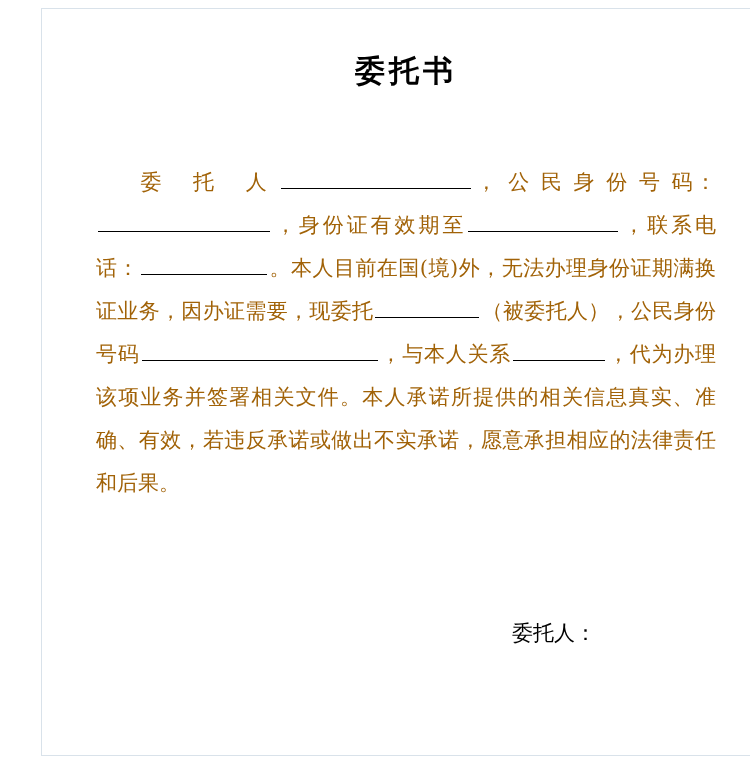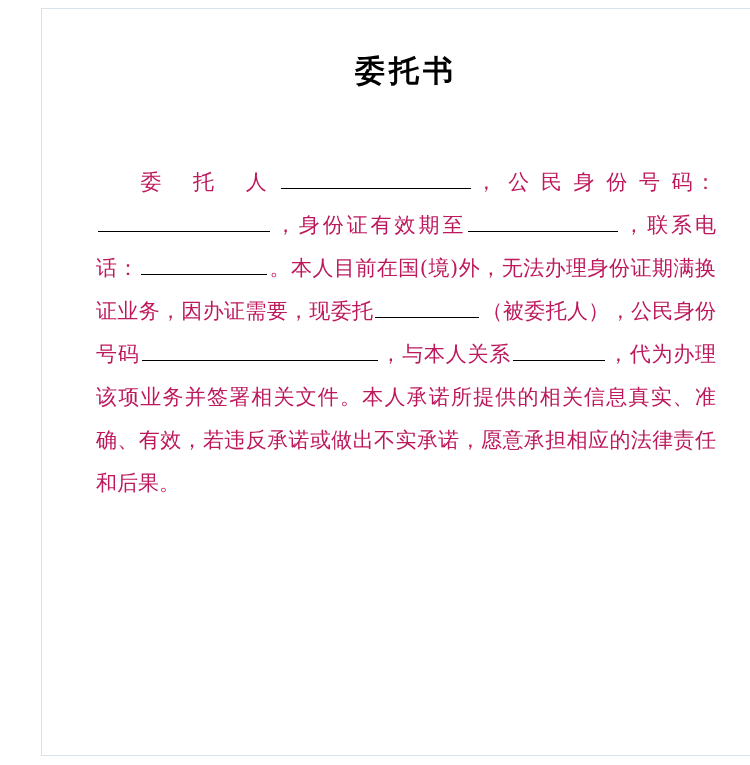--- a/index.html
+++ b/index.html
@@ -40,21 +40,21 @@
     font-family: "DejaVu Serif", "Liberation Serif", serif;
   }
   .body-wrap {
     margin: 0 auto;
     width: 620px;
     padding-top: 48px;
   }
   .para {
     font-size: 21px;
     line-height: 43px;
-    color: #be185d;
+    color: #a16207;
     text-align: justify;
     text-justify: inter-ideograph;
     word-break: break-all;
   }
   .blank {
     display: inline-block;
     border-bottom: 1.6px solid #000000;
     vertical-align: baseline;
     height: 22px;
     margin: 0 2px;
@@ -93,16 +93,19 @@
 
     <div class="doc-title">委托书</div>
 
     <div class="body-wrap">
       <p class="para">
         <span class="indent"></span><span class="sp-wide">委 托 人</span><span class="blank b-name"></span><span>，  公 民 身 份 号 码：</span><span class="blank b-id1"></span><span>，身份证有效期至</span><span class="blank b-valid"></span><span>，联系电话：</span><span class="blank b-phone"></span><span>。本人目前在国(境)外，无法办理身份证期满换证业务，因办证需要，现委托</span><span class="blank b-trustee"></span><span>（被委托人），公民身份号码</span><span class="blank b-trusteeid"></span><span>，与本人关系</span><span class="blank b-relation"></span><span>，代为办理该项业务并签署相关文件。本人承诺所提供的相关信息真实、准确、有效，若违反承诺或做出不实承诺，愿意承担相应的法律责任和后果。</span>
       </p>
     </div>
 
     <div class="sign-block">
+      <div class="sign-line">
+        <span>委托人：</span><span></span>
+      </div>
     </div>
 
   </div>
 </div>
 
 </body></html>

